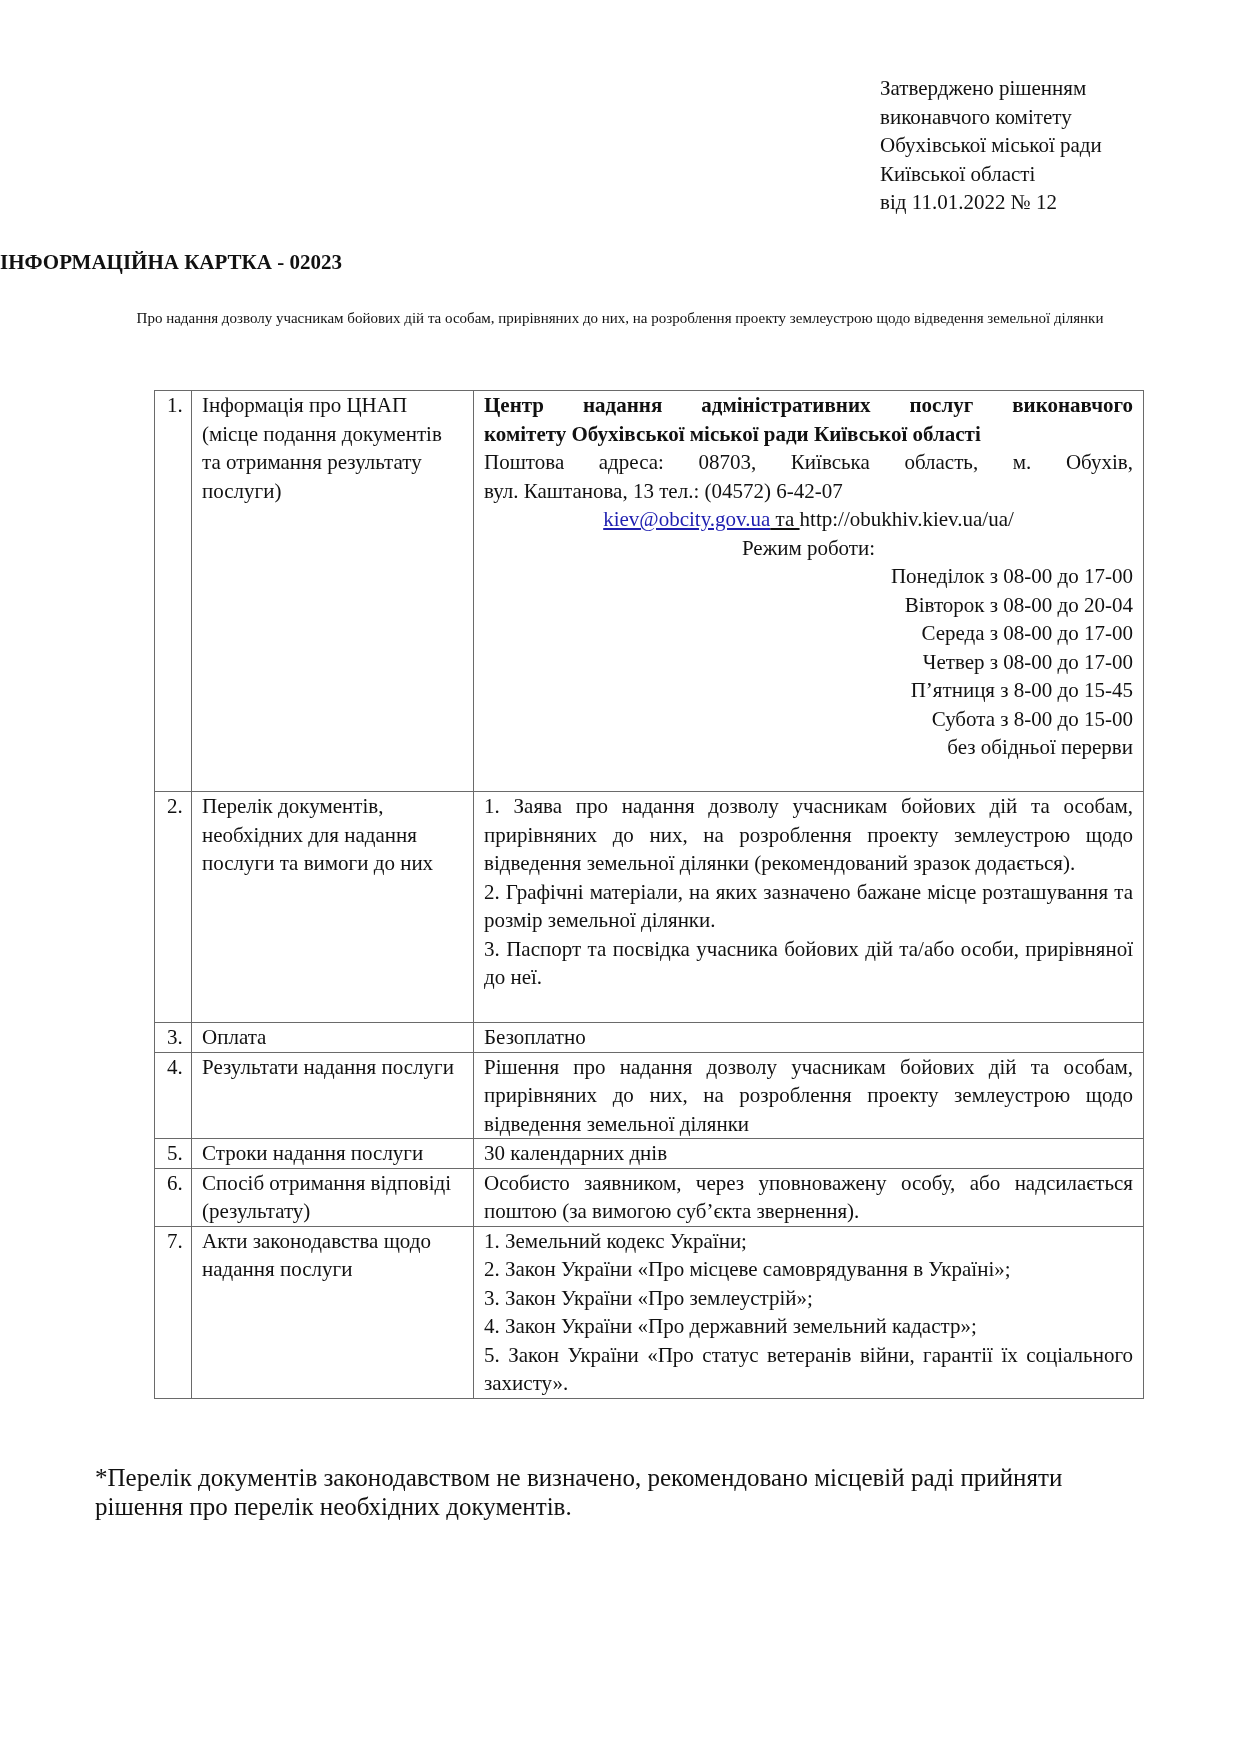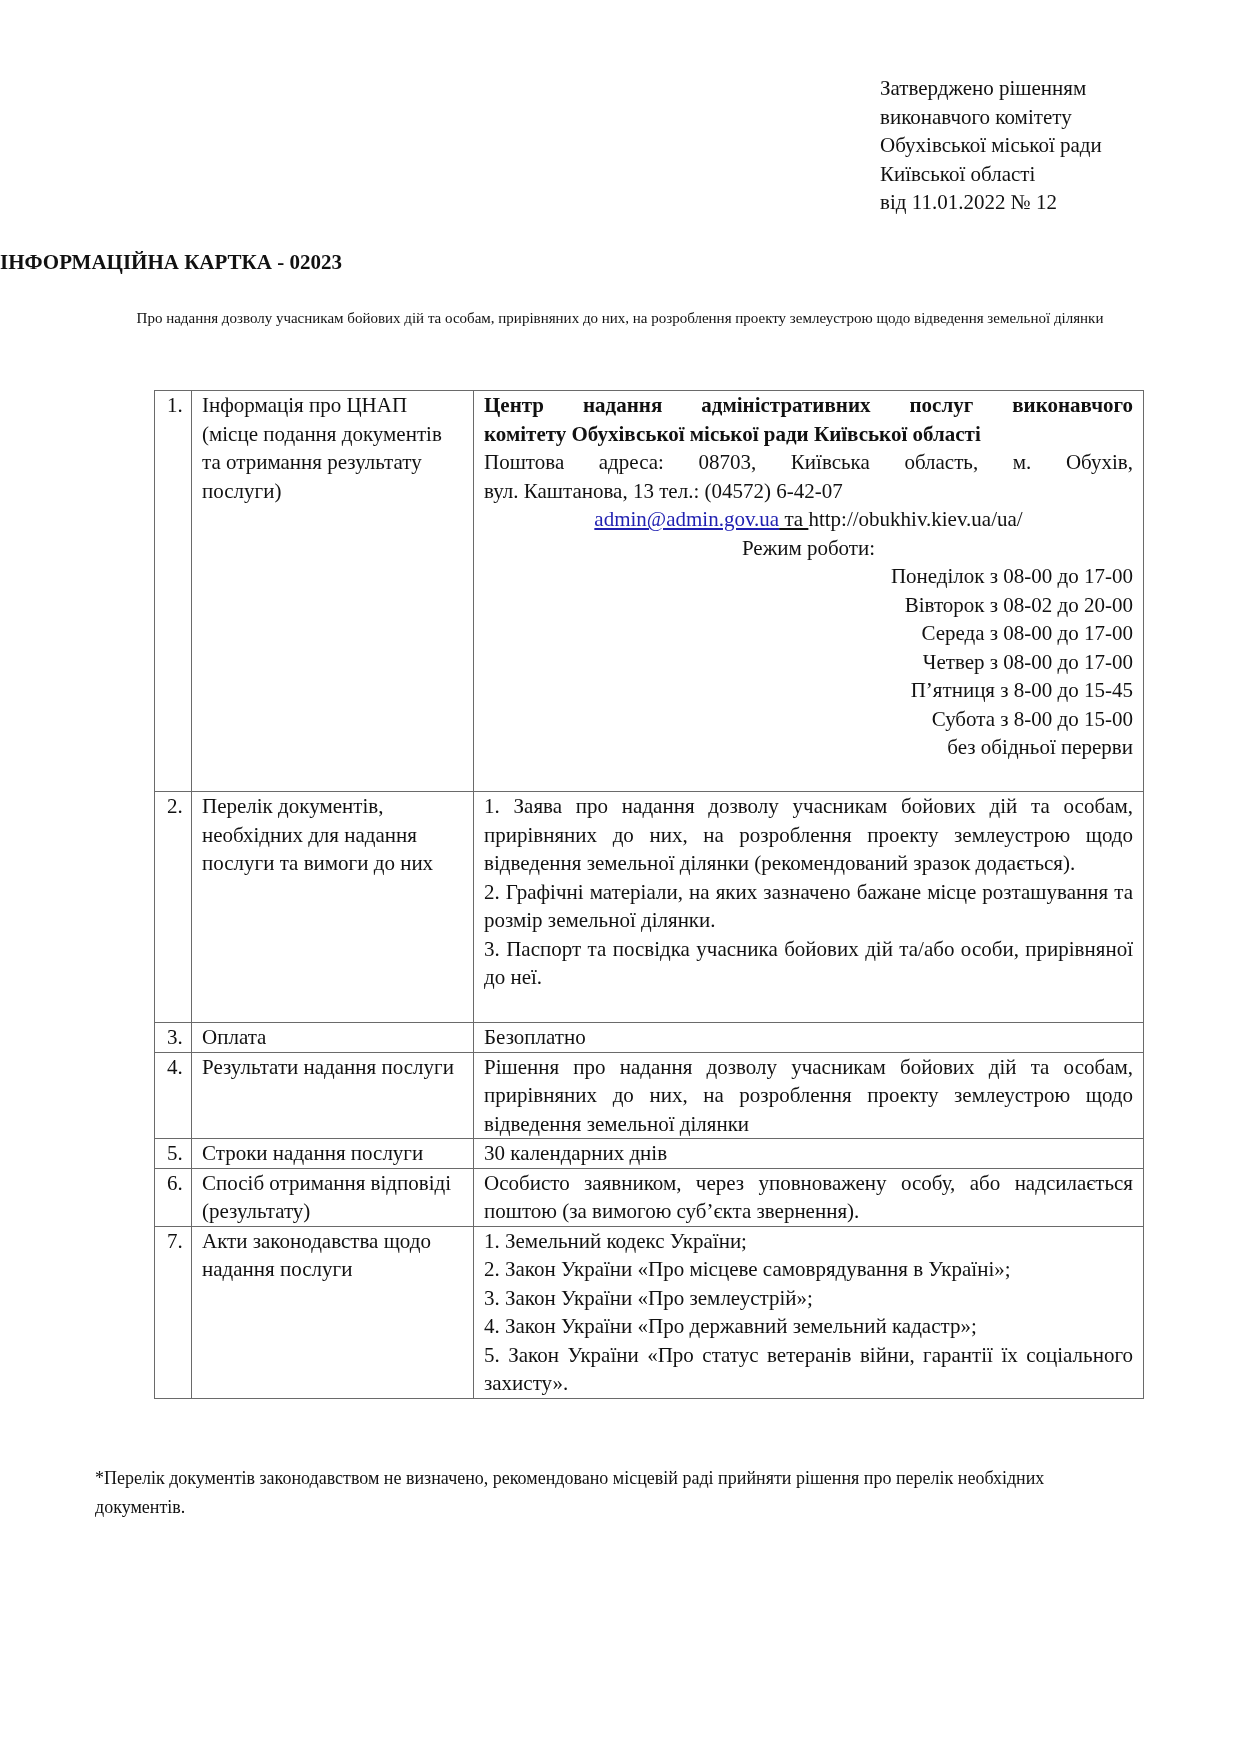--- a/index.html
+++ b/index.html
@@ -31,21 +31,21 @@
     td.num { width: 24px; padding-left: 12px !important; padding-right: 0 !important; }
     td.label { width: 261px; }
     td.value { text-align: justify; margin-top: 31px; }
     .center { text-align: center; }
     .bold { font-weight: bold; }
     .hours { padding-left: 88px; text-align: right; }
     .link { color: #1f1fb0; text-decoration: underline; }
     .just { text-align: justify; text-align-last: justify; }
     .footnote {
       position: absolute; left: 95px; top: 1464px; width: 1000px;
-      font-size: 18px; line-height: 28.5px;
+      font-size: 25px; line-height: 28.5px;
     }
   </style>
 </head>
 <body>
 
 <div class="approval">
   <div>Затверджено рішенням</div>
   <div>виконавчого комітету</div>
   <div>Обухівської міської ради</div>
   <div>Київської області</div>
@@ -60,26 +60,26 @@
 
     <tr style="height:401px;">
       <td class="num">1.</td>
       <td class="label">Інформація про ЦНАП (місце подання документів та отримання результату послуги)</td>
       <td class="value">
         <div class="bold just">Центр надання адміністративних послуг виконавчого</div>
         <div class="bold">комітету Обухівської міської ради Київської області</div>
         <div class="just">Поштова адреса: 08703, Київська область, м. Обухів,</div>
         <div>вул. Каштанова, 13 тел.: (04572) 6-42-07</div>
         <div class="center">
-          <a class="link">admin@admin.gov.ua</a><span style="white-space:pre;text-decoration:underline;"> та </span><span>http://obukhiv.kiev.ua/ua/</span>
+          <a class="link">kiev@obcity.gov.ua</a><span style="white-space:pre;text-decoration:underline;"> та </span><span>http://obukhiv.kiev.ua/ua/</span>
         </div>
         <div class="center">Режим роботи:</div>
         <div class="hours">
           <div>Понеділок з 08-00 до 17-00</div>
-          <div>Вівторок з 08-02 до 20-00</div>
+          <div>Вівторок з 08-00 до 20-04</div>
           <div>Середа з 08-00 до 17-00</div>
           <div>Четвер з 08-00 до 17-00</div>
           <div>П’ятниця з 8-00 до 15-45</div>
           <div>Субота з 8-00 до 15-00</div>
           <div>без обідньої перерви</div>
         </div>
       </td>
     </tr>
 
     <tr style="height:231px;">

